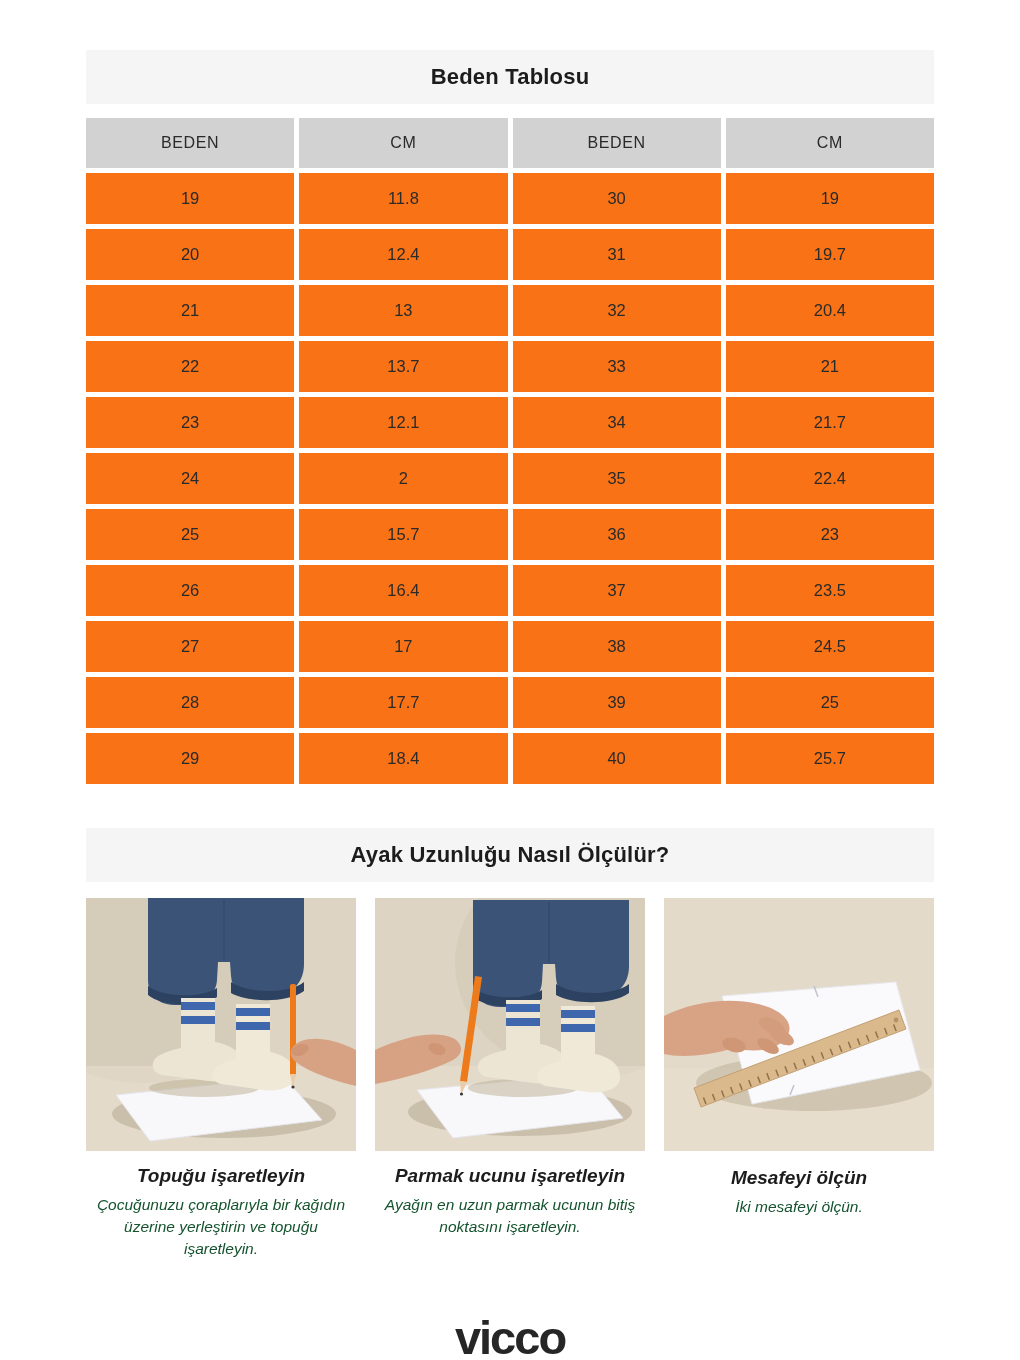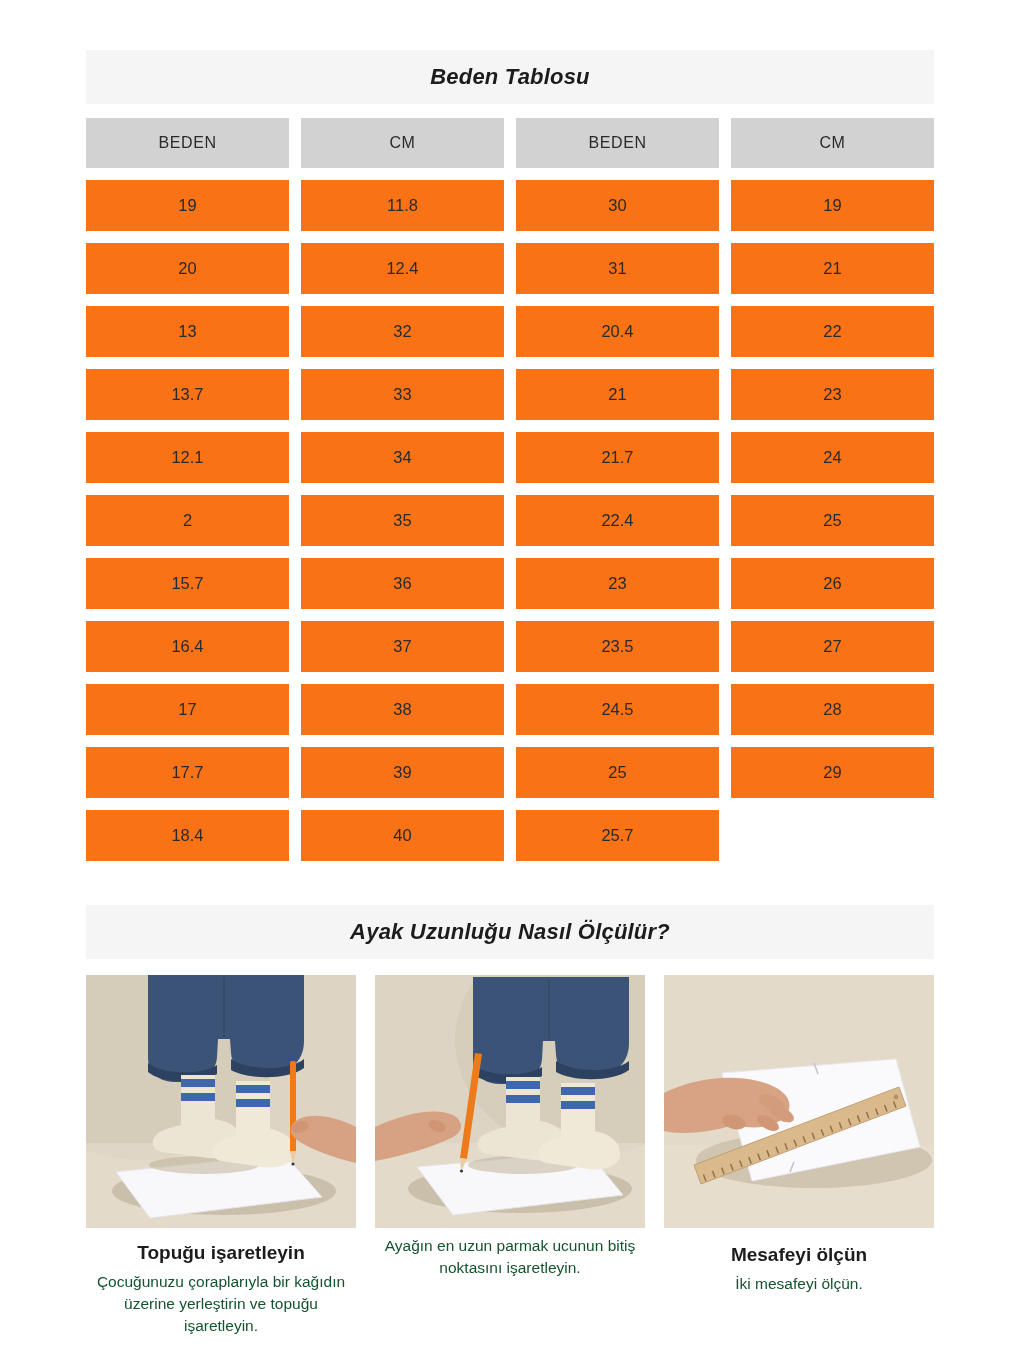--- a/index.html
+++ b/index.html
@@ -13,46 +13,46 @@
   }
   .content { width: 848px; margin: 0 auto; }
 
   .band {
     height: 54px;
     background: #f5f5f5;
     display: flex; align-items: center; justify-content: center;
   }
   .band .band-title {
     font-size: 22px; font-weight: 700; color: #1c1c1c;
-    letter-spacing: 0.2px; margin: 16px; font-style: italic;
+    letter-spacing: 0.2px; margin: 16px;
   }
   .band-top { margin-top: 50px; }
   .band-mid { margin-top: 44px; }
 
   .size-grid {
     margin-top: 14px;
     display: grid;
     grid-template-columns: repeat(4, 1fr);
-    gap: 12px;
+    gap: 5px;
     background: #ffffff;
   }
   .size-grid .hcell {
     background: #d2d2d2; height: 50px;
     display: flex; align-items: center; justify-content: center;
     font-size: 16px; letter-spacing: 0.6px; color: #2a2a2a;
   }
   .size-grid .cell {
     background: #f97316; height: 51px;
     display: flex; align-items: center; justify-content: center;
     font-size: 16.5px; color: #2a2a2a;
   }
 
   .steps {
     margin-top: 16px;
-    display: flex; justify-content: space-between;
+    display: flex; justify-content: space-between; font-style: italic;
   }
   .step { width: 270px; text-align: center; }
   .step svg { width: 270px; height: 253px; display: block; }
   .step-title { margin-top: 14px; font-size: 19px; font-weight: 700; color: #1c1c1c; }
   .step-desc { margin-top: 7px; font-size: 15.5px; line-height: 1.42; color: #14532d; }
 
   .brand-footer {
     margin-top: 56px;
     display: flex; flex-direction: column; align-items: center;
   }
@@ -75,20 +75,21 @@
       <div class="hcell">CM</div>
       <div class="hcell">BEDEN</div>
       <div class="hcell">CM</div>
       <div class="cell">19</div>
       <div class="cell">11.8</div>
       <div class="cell">30</div>
       <div class="cell">19</div>
       <div class="cell">20</div>
       <div class="cell">12.4</div>
       <div class="cell">31</div>
+      <div class="cell">19.7</div>
       <div class="cell">21</div>
       <div class="cell">13</div>
       <div class="cell">32</div>
       <div class="cell">20.4</div>
       <div class="cell">22</div>
       <div class="cell">13.7</div>
       <div class="cell">33</div>
       <div class="cell">21</div>
       <div class="cell">23</div>
       <div class="cell">12.1</div>
@@ -176,20 +177,21 @@
           <rect x="150" y="110" width="34" height="8" fill="#3f67ae"></rect>
           <rect x="150" y="124" width="34" height="8" fill="#3f67ae"></rect>
         </g>
         <polygon points="100,78 107,79 92,184 85,183" fill="#ee7b1b"></polygon>
         <polygon points="85,183 92,184 86,197" fill="#e9cda9"></polygon>
         <circle cx="86.5" cy="196" r="1.6" fill="#3a3a3a"></circle>
         <path d="M0,152 C30,138 60,132 78,140 C90,147 88,158 76,163 C58,172 30,180 0,186 Z" fill="#d7a183"></path>
         <ellipse cx="62" cy="151" rx="9" ry="5.5" fill="#cf9574" transform="rotate(20 62 151)"></ellipse>
       </svg>
       <figcaption style="margin:0">
+        <div class="step-title">Parmak ucunu işaretleyin</div>
         <div class="step-desc">Ayağın en uzun parmak ucunun bitiş noktasını işaretleyin.</div>
       </figcaption>
     </figure>
 
     <figure class="step" style="margin:0">
       <svg viewBox="0 0 270 253" aria-hidden="true">
         <rect width="270" height="253" fill="#e3dac9"></rect>
         <rect y="170" width="270" height="83" fill="#e9e0cf" opacity="0.6"></rect>
         <ellipse cx="150" cy="185" rx="118" ry="28" fill="#b0a389" opacity="0.4"></ellipse>
         <polygon points="58,98 232,84 256,172 88,206" fill="#fafafc" stroke="#e8e8ee" stroke-width="1"></polygon>

